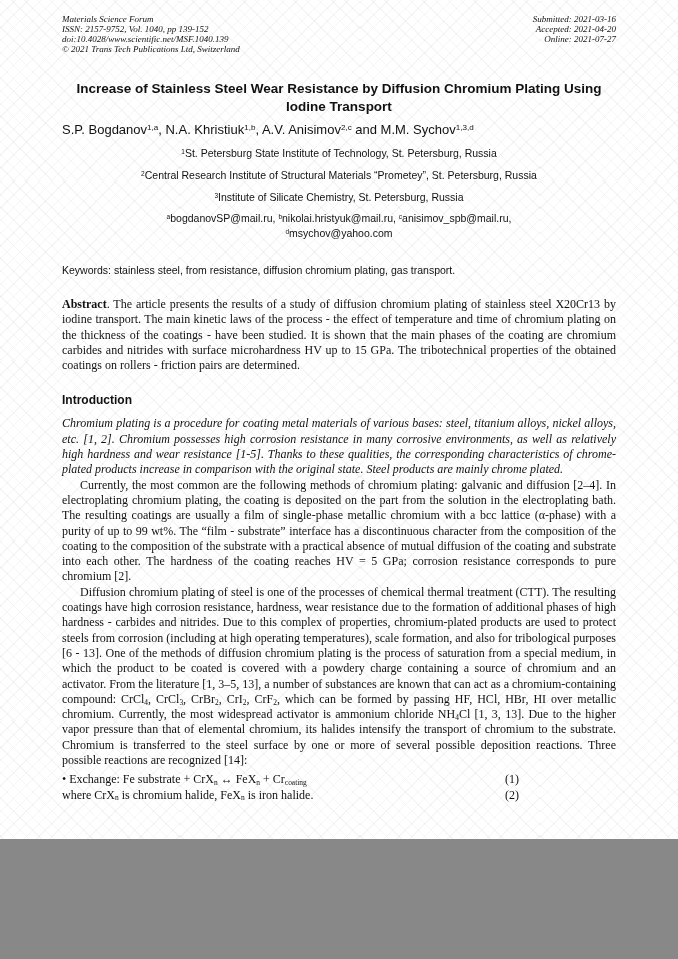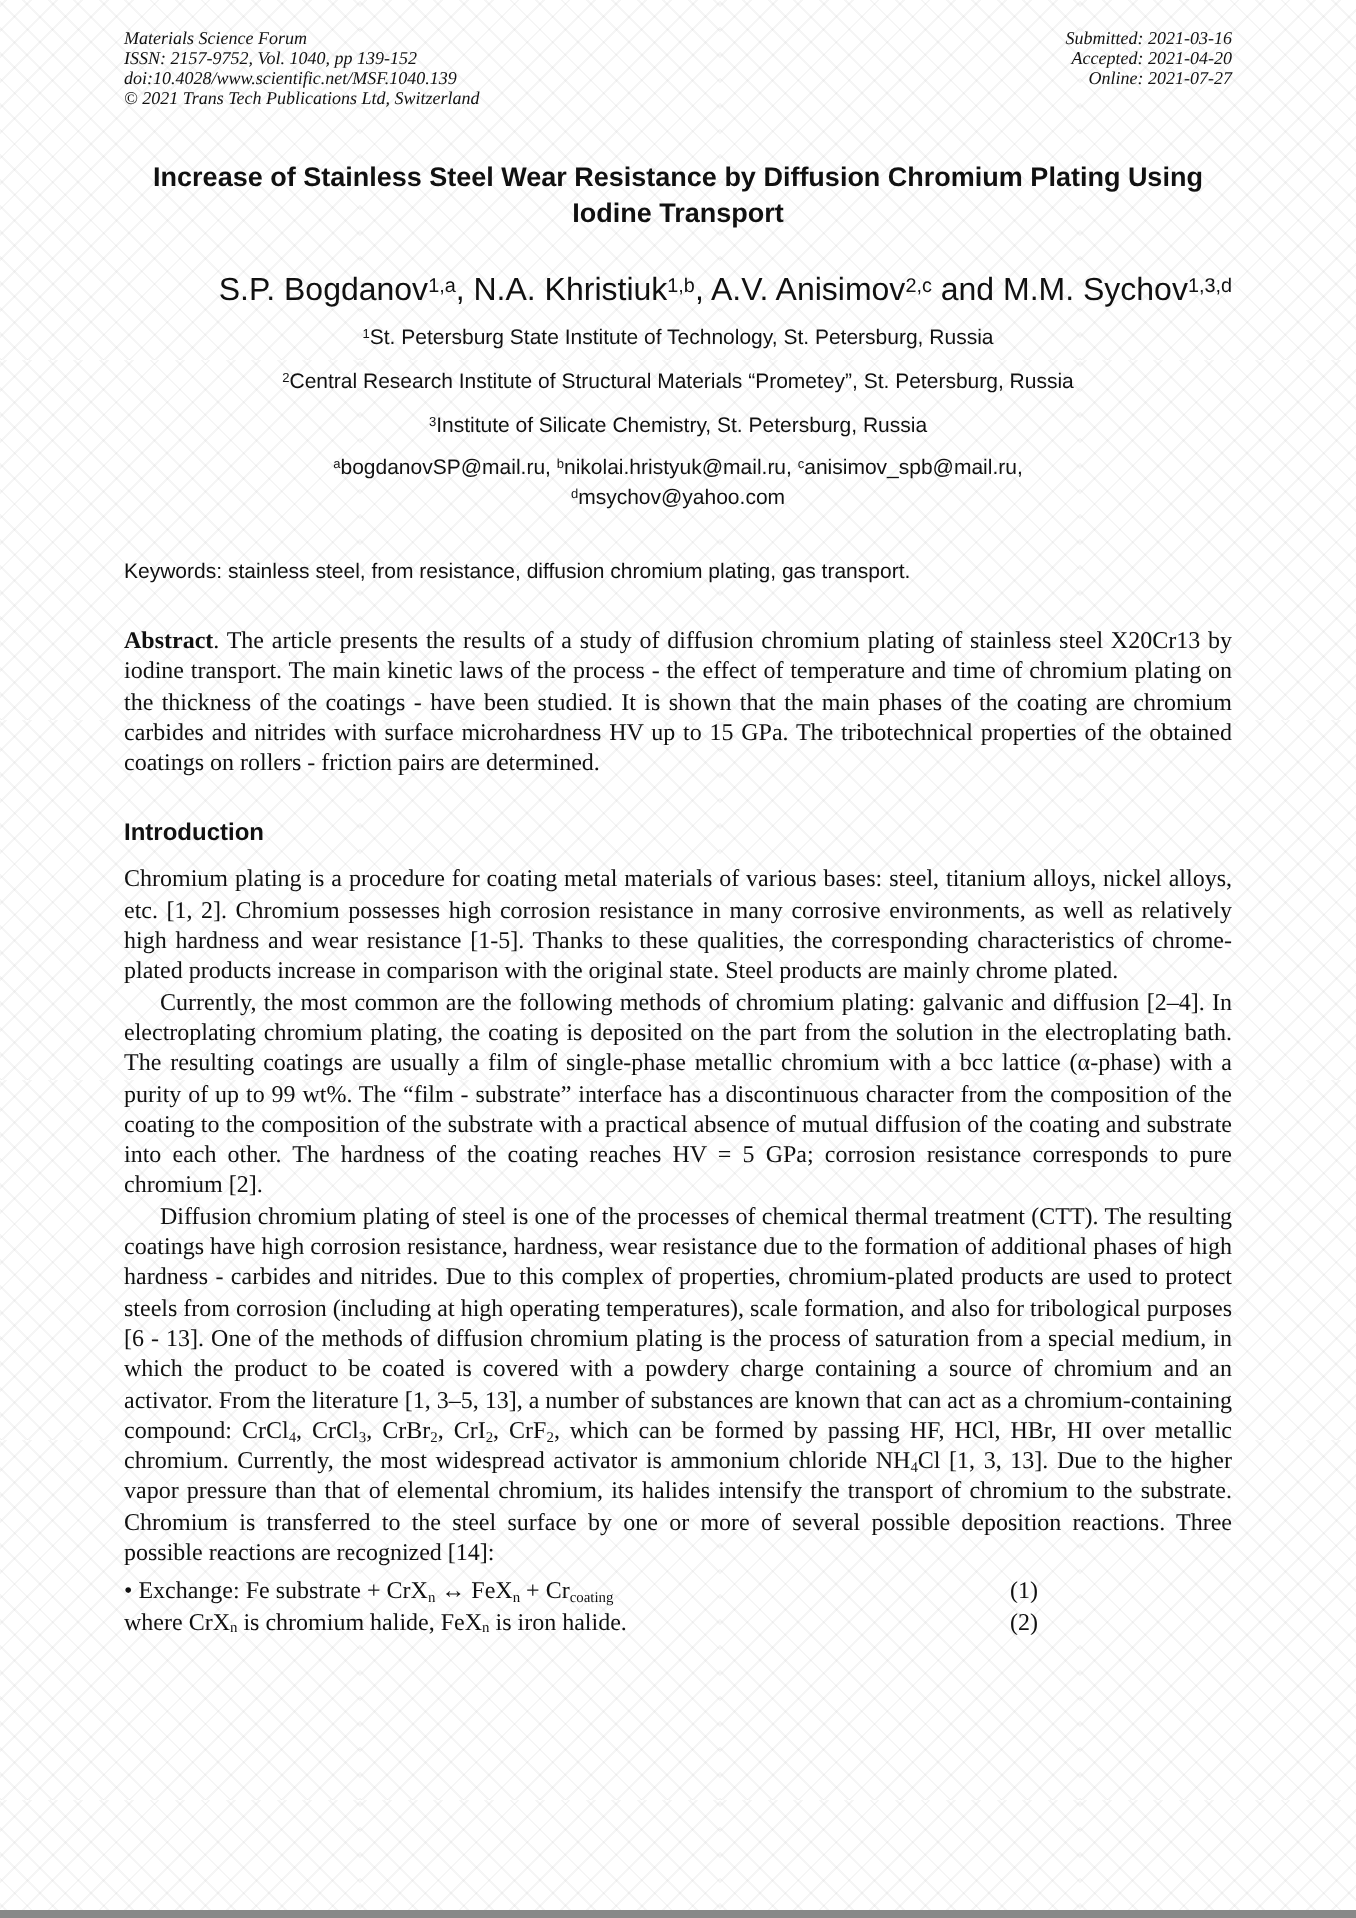--- a/index.html
+++ b/index.html
@@ -1,19 +1,19 @@
 <!DOCTYPE html>
 <html><head>
 <meta charset="utf-8">
 <style>
   html, body { margin: 0; padding: 0; background: #888; }
   .page {
     position: relative;
     width: 678px;
-    height: 955px;
+    height: 839px;
     margin: 0 auto;
     background: #ffffff;
     overflow: hidden;
     color: #111;
   }
   
   .page::before {
     content: "";
     position: absolute;
     inset: 0;
@@ -40,24 +40,24 @@
   
   .title {
     margin-top: 26px;
     text-align: center;
     font-family: "Liberation Sans", "DejaVu Sans", sans-serif;
     font-weight: bold;
     font-size: 13.5px;
     line-height: 18px;
   }
   .authors {
-    margin-top: 21px;
-    text-align: right;
+    margin-top: 5px;
+    text-align: left;
     font-family: "Liberation Sans", "DejaVu Sans", sans-serif;
-    font-size: 16px;
+    font-size: 13px;
     line-height: 17px;
   }
   .affil {
     margin-top: 9px;
     text-align: center;
     font-family: "Liberation Sans", "DejaVu Sans", sans-serif;
     font-size: 10.5px;
     line-height: 13px;
   }
   .emails {
@@ -85,21 +85,21 @@
   .abstract { margin-top: 20px; }
   .abstract .lbl { font-weight: bold; }
   .section-heading {
     margin-top: 20px;
     font-family: Liberation Sans, sans-serif;
     font-size: 12px;
     font-weight: bold;
     line-height: 15px;
   }
   .body-par { margin: 0; }
-  .first-par { margin-top: 8px; }
+  .first-par { margin-top: 8px; font-style: italic; }
   .indent { text-indent: 18px; }
   
   .equations { margin-top: 4px; }
   .eq-line {
     position: relative;
     font-family: "Liberation Serif", "DejaVu Serif", serif;
     font-size: 12px;
     line-height: 15.3px;
     text-align: left;
   }

